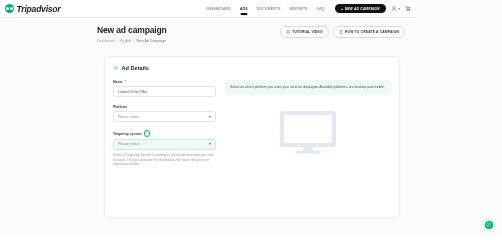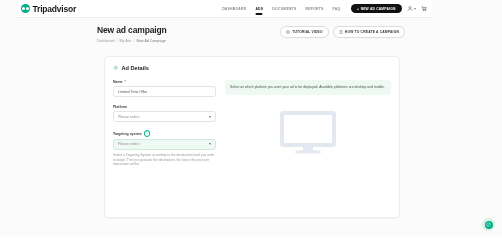--- a/index.html
+++ b/index.html
@@ -7,23 +7,23 @@
     width:502px;height:238px;overflow:hidden;
     background:#ffffff;
     font-family:"Liberation Sans", sans-serif;
     color:#2b2b2b;
     -webkit-font-smoothing:antialiased;
   }
   .page{position:relative;width:502px;height:238px;background:#fbfbfb;}
 
   
   .topbar{
-    position:absolute;left:16px;top:0;width:416px;height:17px;
+    position:absolute;left:0;top:0;width:416px;height:17px;
     background:#ffffff;border-bottom:1px solid #ececec;
-    display:flex;align-items:center;
+    display:flex;align-items:center;font-style:italic;
   }
   .brand{display:flex;align-items:center;gap:2.5px;margin-left:5px;}
   .brand-mark{
     width:9px;height:9px;border-radius:50%;background:#00af87;
     position:relative;flex:none;
   }
   .brand-mark::before,.brand-mark::after{
     content:"";position:absolute;top:2.6px;width:3.2px;height:3.2px;
     border-radius:50%;background:#ffffff;
   }

